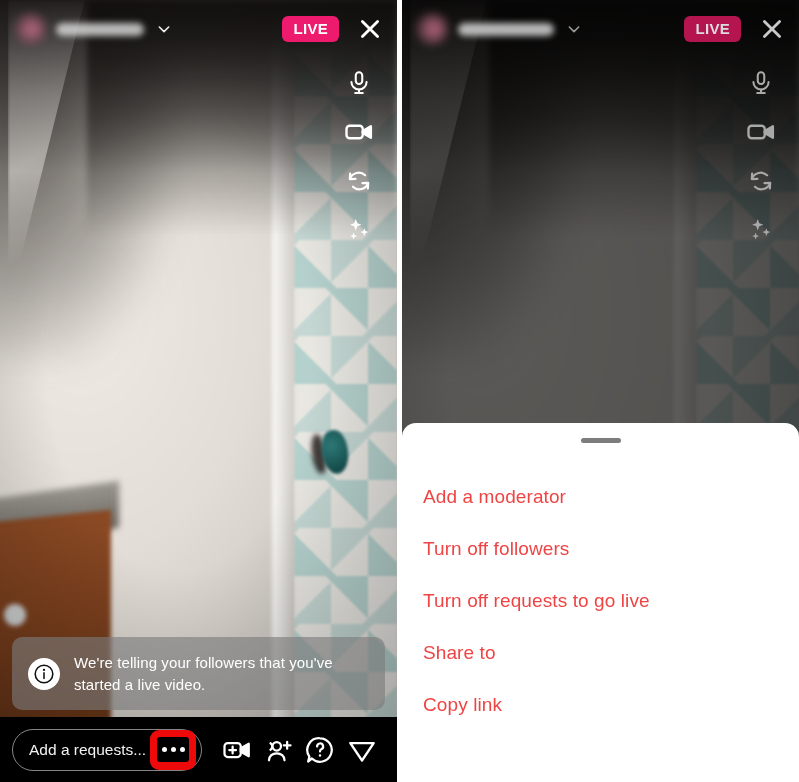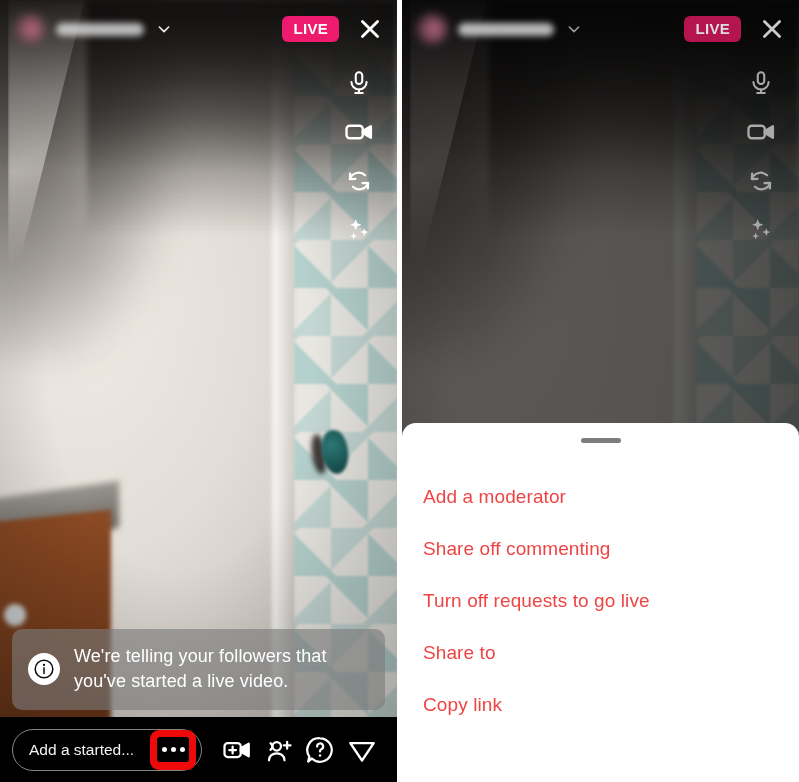--- a/index.html
+++ b/index.html
@@ -222,21 +222,21 @@
   .toast-icon {
     flex: 0 0 auto;
     width: 32px; height: 32px;
     border-radius: 50%;
     background: #ffffff;
     display: flex; align-items: center; justify-content: center;
     margin-right: 14px;
   }
   .toast-text {
     color: #ffffff;
-    font-size: 18px;
+    font-size: 15px;
     line-height: 1.42;
     letter-spacing: .1px;
   }
 
   
   .bottom-bar {
     position: absolute;
     left: 0; right: 0; bottom: 0;
     height: 65px;
     background: #000000;
@@ -408,21 +408,21 @@
           <circle cx="12" cy="12" r="9.6"></circle>
           <circle cx="12" cy="7.6" r="1.25" fill="#111111" stroke="none"></circle>
           <line x1="12" y1="10.8" x2="12" y2="17"></line>
         </svg>
       </div>
       <div class="toast-text">We're telling your followers that you've started a live video.</div>
     </div>
 
     <div class="bottom-bar">
       <div class="comment-pill">
-        <div class="comment-placeholder">Add a started...</div>
+        <div class="comment-placeholder">Add a requests...</div>
         <div class="dots-highlight">
           <div class="dots-inner">
             <span class="dot"></span>
             <span class="dot"></span>
             <span class="dot"></span>
           </div>
         </div>
       </div>
 
       <div class="bar-icons">
@@ -531,21 +531,21 @@
       </div>
     </div>
 
     <div class="sheet">
       <div class="sheet-handle"></div>
       <div class="sheet-list">
         <div class="sheet-item">
           <span>Add a moderator</span>
         </div>
         <div class="sheet-item">
-          <span>Share off commenting</span>
+          <span>Turn off followers</span>
         </div>
         <div class="sheet-item">
           <span>Turn off requests to go live</span>
         </div>
         <div class="sheet-item">
           <span>Share to</span>
         </div>
         <div class="sheet-item">
           <span>Copy link</span>
         </div>

